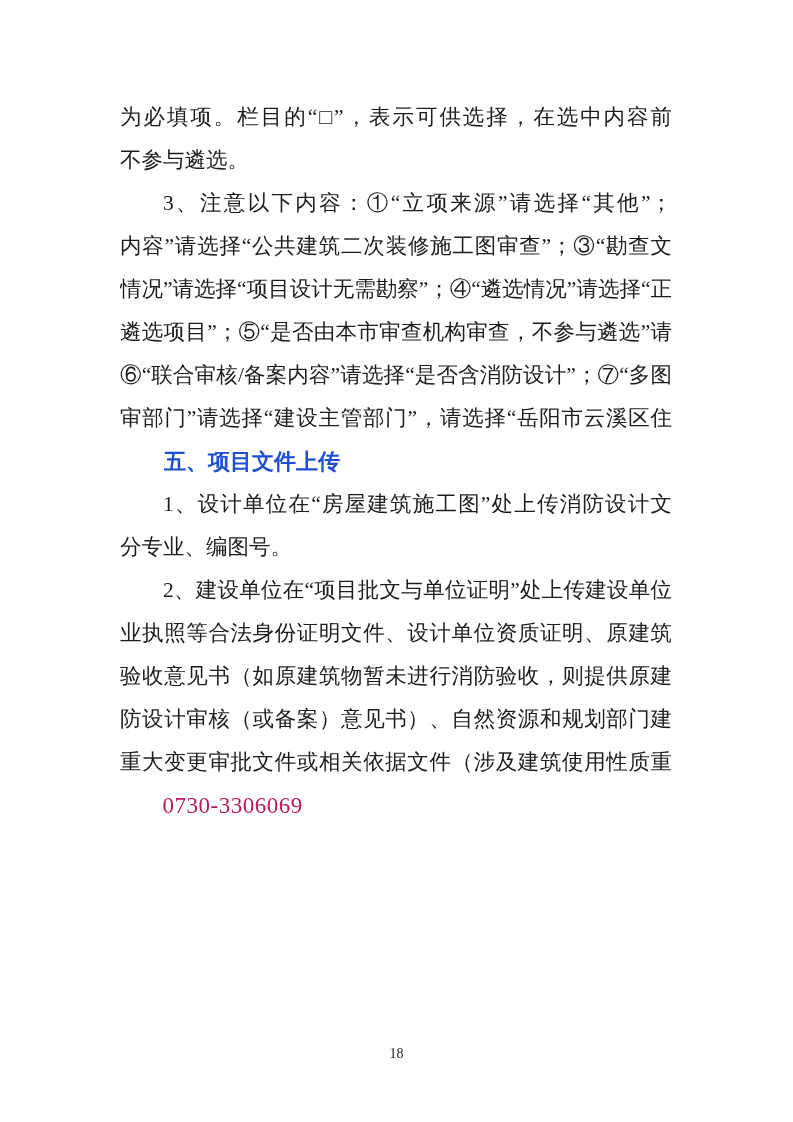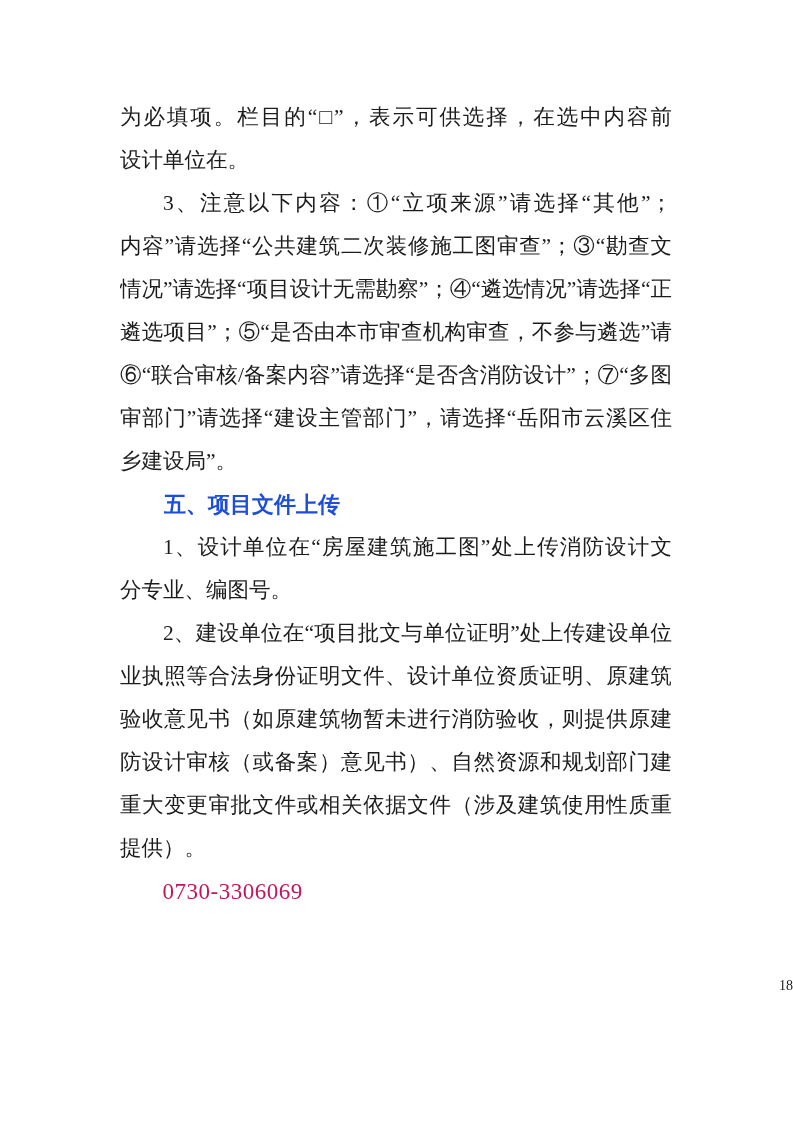--- a/index.html
+++ b/index.html
@@ -50,49 +50,47 @@
   .phone {
     font-size: 23px;
     line-height: 43px;
     height: 43px;
     text-indent: 1.85em;
     letter-spacing: 0.5px;
     color: #be185d;
   }
   .page-number {
     position: absolute;
-    top: 976px;
+    top: 1044px;
     left: 0;
     width: 100%;
-    text-align: right;
+    text-align: center;
     font-size: 14px;
     line-height: 20px;
     color: #222222;
     font-family: "Liberation Serif", "DejaVu Serif", serif;
   }
 </style>
 </head>
 <body>
 
 <div class="page">
   <div class="content">
       <div class="line jl">为必填项。栏目的“□”，表示可供选择，在选中内容前的“□”内</div>
-      <div class="line">设计单位在。</div>
+      <div class="line">不参与遴选。</div>
       <div class="line indent jl">3、注意以下内容：①“立项来源”请选择“其他”；②“报审</div>
       <div class="line jl">内容”请选择“公共建筑二次装修施工图审查”；③“勘查文件报审</div>
       <div class="line jl">情况”请选择“项目设计无需勘察”；④“遴选情况”请选择“正常</div>
       <div class="line jl">遴选项目”；⑤“是否由本市审查机构审查，不参与遴选”请选择“是”；</div>
       <div class="line jl">⑥“联合审核/备案内容”请选择“是否含消防设计”；⑦“多图联</div>
       <div class="line jl">审部门”请选择“建设主管部门”，请选择“岳阳市云溪区住房和城</div>
-      <div class="line">乡建设局”。</div>
       <div class="heading">五、项目文件上传</div>
       <div class="line indent jl">1、设计单位在“房屋建筑施工图”处上传消防设计文件，要求</div>
       <div class="line">分专业、编图号。</div>
       <div class="line indent jl">2、建设单位在“项目批文与单位证明”处上传建设单位工商营</div>
       <div class="line jl">业执照等合法身份证明文件、设计单位资质证明、原建筑物土建消防</div>
       <div class="line jl">验收意见书（如原建筑物暂未进行消防验收，则提供原建筑物土建消</div>
       <div class="line jl">防设计审核（或备案）意见书）、自然资源和规划部门建筑使用性质</div>
       <div class="line jl">重大变更审批文件或相关依据文件（涉及建筑使用性质重大变更的需</div>
-      <div class="line">提供）。</div>
       <div class="phone">0730-3306069</div>
     </div>
   <div class="page-number">18</div>
 </div>
 
 </body></html>

